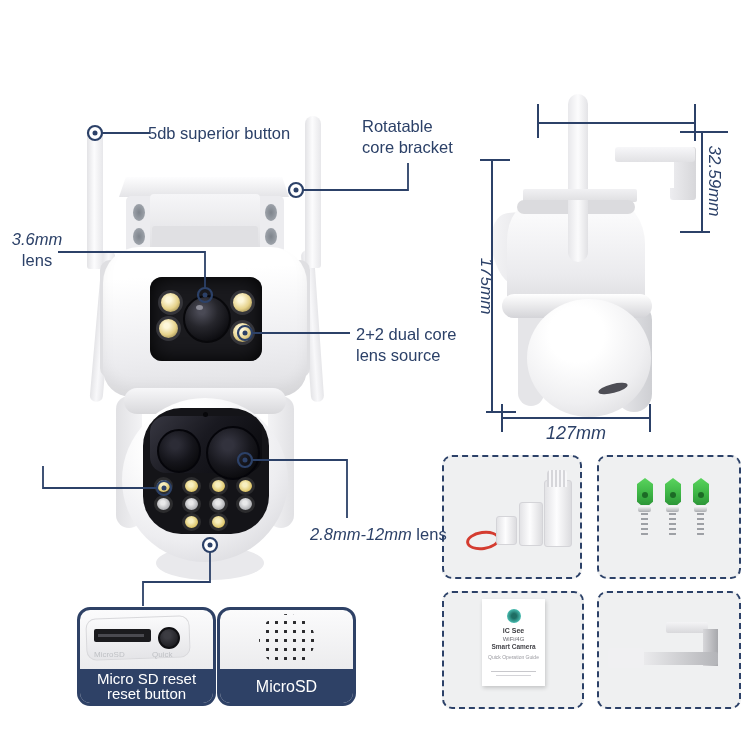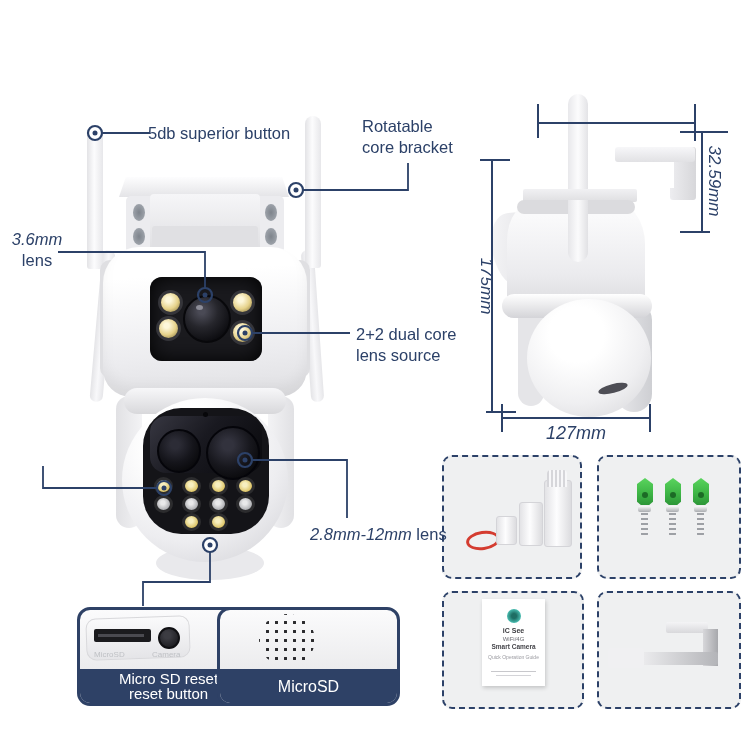--- a/index.html
+++ b/index.html
@@ -15,21 +15,21 @@
   .lw{position:absolute;width:19px;height:19px;border-radius:50%;border:3px solid #35353a;z-index:11;
       background:radial-gradient(circle at 40% 35%, #fdf7da 15%, #e6d28a 55%, #8a7840 95%);}
   
   .ly{position:absolute;width:13px;height:12px;border-radius:50%;border:3px solid #2c2c2e;z-index:15;
       background:radial-gradient(circle at 45% 40%, #f7efc0 20%, #ddc465 70%, #9a8434 100%);}
   
   .lg{position:absolute;width:13px;height:12px;border-radius:50%;border:3px solid #2c2c2e;z-index:15;
       background:radial-gradient(circle at 45% 40%, #e9e9ea 20%, #a8a9ad 75%, #7d7e83 100%);}
   
   .tile{position:absolute;width:133px;height:93px;border:3px solid #2e4166;border-radius:13px;
-        background:linear-gradient(180deg,#fbfbfc 0%,#e9e9eb 75%);overflow:hidden;z-index:40;padding-left:44px;}
+        background:linear-gradient(180deg,#fbfbfc 0%,#e9e9eb 75%);overflow:hidden;z-index:40;}
   .tile-bar{position:absolute;left:0;right:0;bottom:0;height:34px;background:#2e4166;color:#fff;
         display:flex;flex-direction:column;align-items:center;justify-content:center;
         font-size:15px;line-height:15px;z-index:2;}
   
   .acc{position:absolute;border:2px dashed #2c4168;border-radius:10px;background:#eff0f1;z-index:40;}
   .anchor{position:absolute;width:16px;height:27px;z-index:2;
         background:linear-gradient(180deg,#5ad45e 0%,#3cb344 60%,#2d9638 100%);
         clip-path:polygon(50% 0,100% 22%,100% 88%,76% 100%,24% 100%,0 88%,0 22%);}
   .anchor i{position:absolute;left:5px;top:14px;width:6px;height:6px;border-radius:50%;background:#1c6b26;}
   .screw{position:absolute;width:7px;height:27px;z-index:1;border-radius:2px 2px 3px 3px;
@@ -195,21 +195,21 @@
   <div class="dim rot90" style="left:432px;top:276px;width:108px;font-size:17px;">175mm</div>
   <div class="dim" style="left:516px;top:423px;width:120px;">127mm</div>
 
   <div class="tile" style="left:77px;top:607px;">
     <div class="abs" style="left:6px;top:7px;width:102px;height:40px;border-radius:10px;background:linear-gradient(#fafafb,#e5e5e8);border:1px solid #d8d8db;transform:rotate(-2deg);z-index:1;"></div>
     <div class="abs" style="left:14px;top:19px;width:57px;height:13px;border-radius:2px;background:#1b1b1e;z-index:1;">
       <div class="abs" style="left:4px;top:5px;width:46px;height:3px;background:#4a4a50;"></div>
     </div>
     <div class="abs" style="left:78px;top:17px;width:18px;height:18px;border-radius:50%;background:radial-gradient(circle at 40% 35%, #3c3c42 20%, #1c1c20 80%);border:2px solid #101013;z-index:1;"></div>
     <div class="abs" style="left:14px;top:40px;font-size:8px;color:#bfc1c5;z-index:1;">MicroSD</div>
-    <div class="abs" style="left:72px;top:40px;font-size:8px;color:#bfc1c5;z-index:1;">Camera</div>
+    <div class="abs" style="left:72px;top:40px;font-size:8px;color:#bfc1c5;z-index:1;">Quick</div>
     <div class="tile-bar">
       <div>Micro SD reset</div>
       <div>reset button</div>
     </div>
   </div>
   <div class="tile" style="left:217px;top:607px;">
     <div class="abs" style="left:39px;top:4px;width:56px;height:52px;border-radius:50%;background-image:radial-gradient(circle,#2b2b2e 1.4px,transparent 1.9px);background-size:9px 9px;background-position:4px 4px;z-index:1;"></div>
     <div class="tile-bar" style="font-size:16px;">
       <div>MicroSD</div>
     </div>

